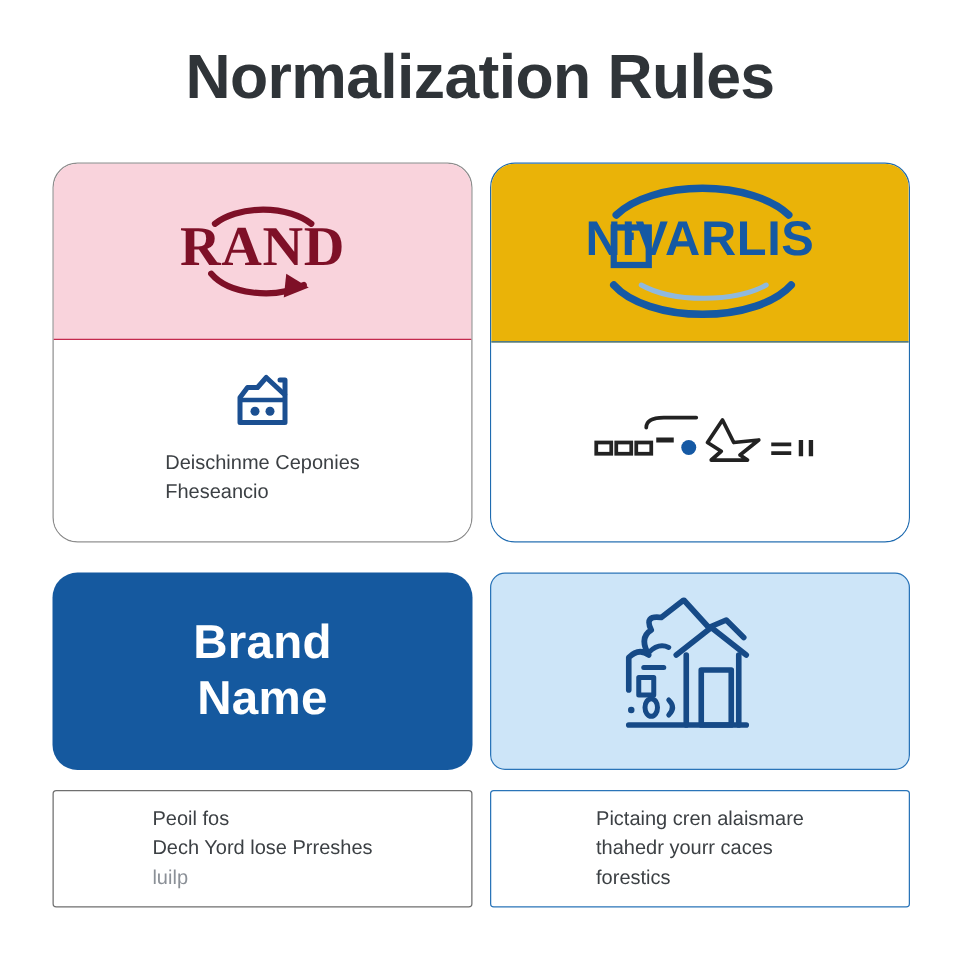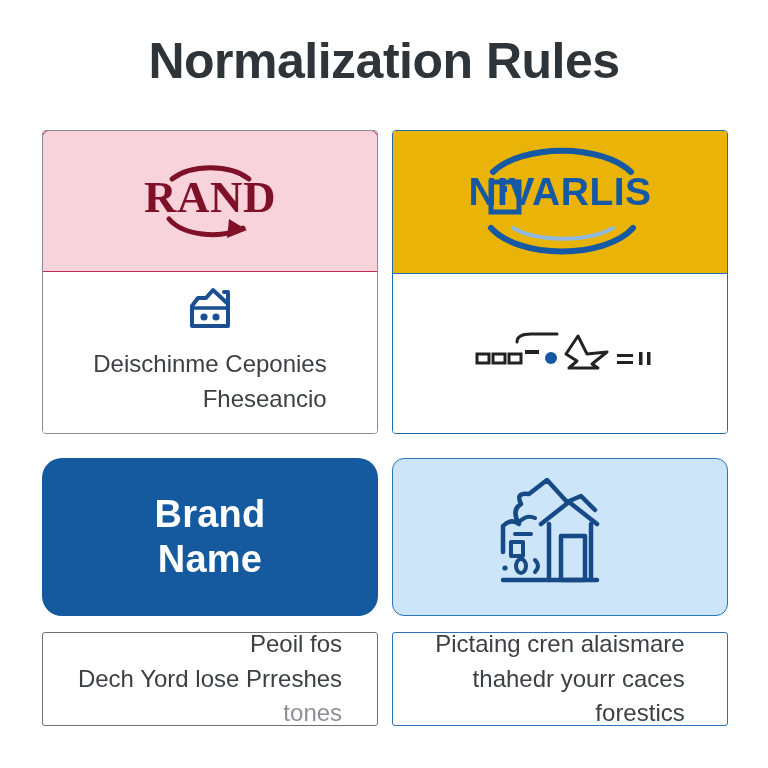--- a/index.html
+++ b/index.html
@@ -53,21 +53,21 @@
 
   .quad {
     position: relative;
     box-sizing: border-box;
   }
 
   
   .card-split {
     width: 100%;
     height: 304px;
-    border-radius: 4px;
+    border-radius: 20px;
     overflow: hidden;
     box-sizing: border-box;
     display: flex;
     flex-direction: column;
     background: #ffffff;
   }
   .card-split.pink {
     border: 1.6px solid #8d8d8d;
   }
   .card-split.blue {
@@ -146,22 +146,22 @@
     line-height: 1;
   }
   .nivarlis-svg {
     position: absolute;
     left: 0;
     top: 0;
   }
 
   
   .caption {
-    text-align: right;
-    font-size: 24px;
+    text-align: left;
+    font-size: 16px;
     color: #3c4044;
     line-height: 1.45;
     margin-top: 10px;
   }
   .caption .dim {
     color: #8b9097;
   }
 
   .icon-slot {
     display: flex;
@@ -310,21 +310,21 @@
       <div class="brand-block">
         <div class="brand-text">
           <div>Brand</div>
           <div>Name</div>
         </div>
       </div>
       <div class="caption-box gray">
         <div class="caption">
           <div>Peoil fos</div>
           <div>Dech Yord lose Prreshes</div>
-          <div class="dim">tones</div>
+          <div class="dim">luilp</div>
         </div>
       </div>
     </div>
 
     <div class="quad quad-lower">
       <div class="icon-block">
         <svg width="150" height="118" viewBox="0 0 150 118">
           <path d="M18 74 L18 48 Q 26 40 34 46 Q 26 32 36 26 Q 30 14 44 16 L62 2 L82 24 L96 18 L110 32" fill="none" stroke="#164a87" stroke-width="4.5" stroke-linecap="round" stroke-linejoin="round"></path>
           <path d="M56 46 L84 24 L112 46" fill="none" stroke="#164a87" stroke-width="4.5" stroke-linecap="round" stroke-linejoin="round"></path>
           <path d="M64 46 L64 102" fill="none" stroke="#164a87" stroke-width="4.5" stroke-linecap="round"></path>

